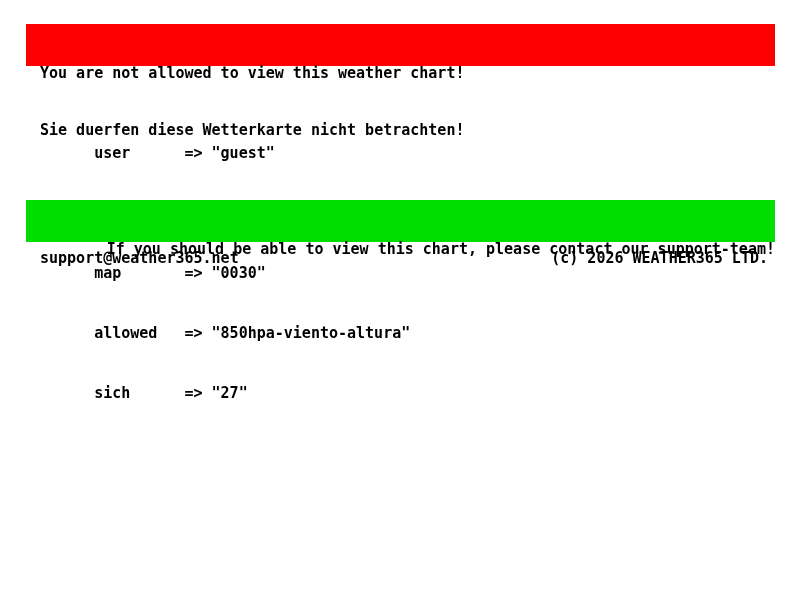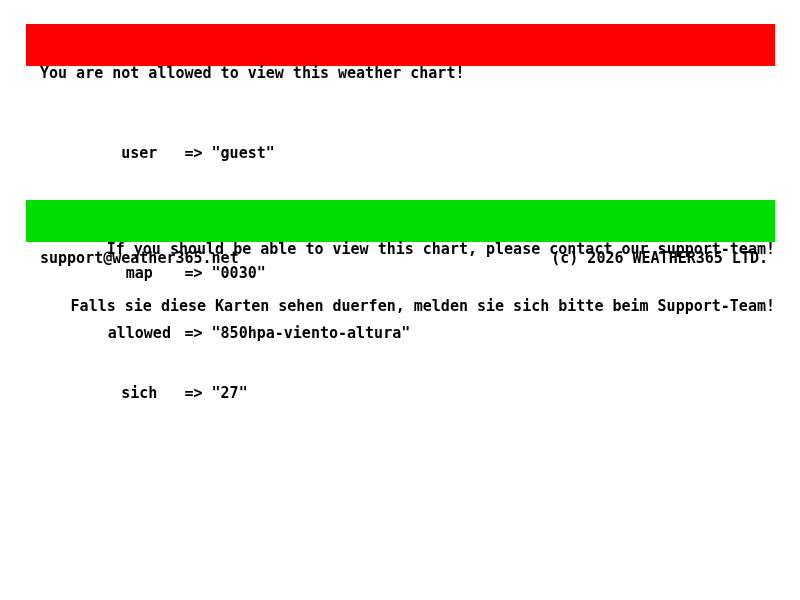--- a/index.html
+++ b/index.html
@@ -39,21 +39,20 @@
     left: 40px;
     top: 83px;
     font-size: 15px;
     line-height: 20px;
     white-space: pre;
   }
   .kv .row { height: 20px; }
   .kv .k {
     display: inline-block;
     width: 10ch;
-    text-align: center;
   }
   .kv .a {
     display: inline-block;
     width: 2ch;
     margin-right: 1ch;
   }
   .footer {
     position: absolute;
     left: 40px;
     right: 32px;
@@ -66,20 +65,21 @@
     gap: 20px;
   }
 </style>
 </head>
 <body>
 
 <div class="page">
 
   <div class="banner banner-red" style="background-color: rgb(255, 0, 0);">
     <div class="bline">You are not allowed to view this weather chart!</div>
+    <div class="bline">Sie duerfen diese Wetterkarte nicht betrachten!</div>
   </div>
 
   <div class="kv">
     <div class="row">
       <span class="k">user</span><span class="a">=&gt;</span><span class="v">"guest"</span>
     </div>
     <div class="row">
       <span class="k">component</span><span class="a">=&gt;</span><span class="v">"Weather Maps"</span>
     </div>
     <div class="row">
@@ -88,21 +88,20 @@
     <div class="row">
       <span class="k">allowed</span><span class="a">=&gt;</span><span class="v">"850hpa-viento-altura"</span>
     </div>
     <div class="row">
       <span class="k">sich</span><span class="a">=&gt;</span><span class="v">"27"</span>
     </div>
   </div>
 
   <div class="banner banner-green" style="background-color: rgb(0, 222, 0);">
     <div class="bline">If you should be able to view this chart, please contact our support-team!</div>
-    <div class="bline">Falls sie diese Karten sehen duerfen, melden sie sich bitte beim Support-Team!</div>
   </div>
 
   <div class="footer">
     <span>support@weather365.net</span>
     <span>(c) 2026 WEATHER365 LTD.</span>
   </div>
 
 </div>
 
 </body></html>

